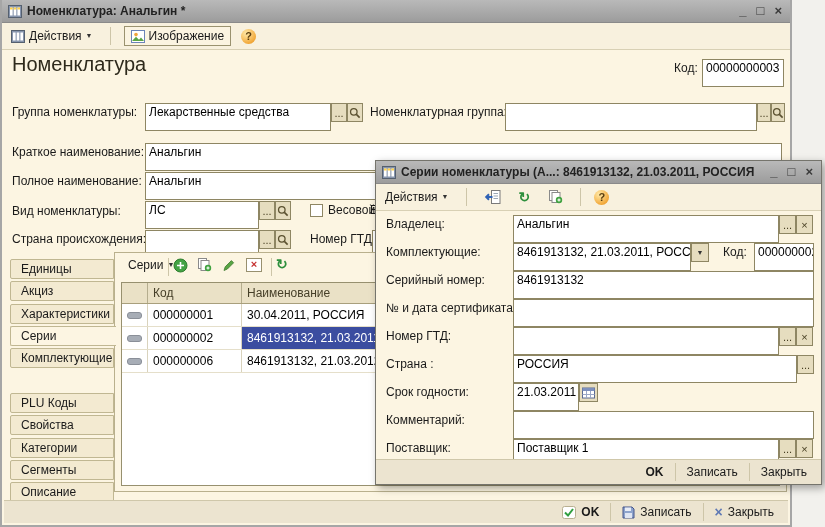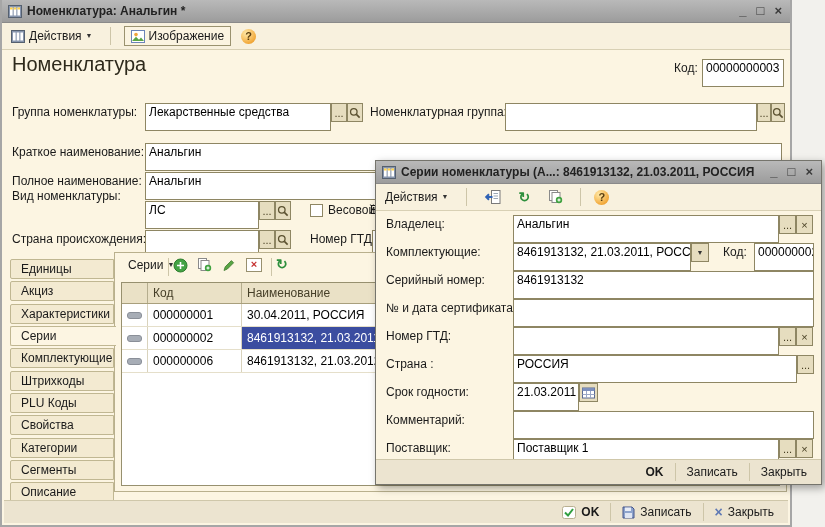--- a/index.html
+++ b/index.html
@@ -117,21 +117,21 @@
           <line x1="8.6" y1="8.6" x2="12.4" y2="12.4" stroke="#5b5130" stroke-width="1.8"></line>
         </svg>
       </div>
 
     <div class="lbl" style="left:10px;top:143px;">Краткое наименование:</div>
     <div class="fld" style="left:143px;top:143px;width:637px;">Анальгин</div>
 
     <div class="lbl" style="left:10px;top:172px;">Полное наименование:</div>
     <div class="fld" style="left:143px;top:172px;width:637px;">Анальгин</div>
 
-    <div class="lbl" style="left:10px;top:187px;">Вид номенклатуры:</div>
+    <div class="lbl" style="left:10px;top:202px;">Вид номенклатуры:</div>
     <div class="fld" style="left:143px;top:201px;width:114px;">ЛС</div>
     <div class="sqbtn" style="left:257px;top:201px;width:16px;">
         <span>...</span>
       </div>
     <div class="sqbtn" style="left:273px;top:201px;width:16px;">
         <svg width="12" height="12" viewBox="0 0 14 14">
           <circle cx="5.6" cy="5.6" r="3.8" fill="none" stroke="#5b5130" stroke-width="1.5"></circle>
           <line x1="8.6" y1="8.6" x2="12.4" y2="12.4" stroke="#5b5130" stroke-width="1.8"></line>
         </svg>
       </div>
@@ -152,21 +152,20 @@
       </div>
     <div class="lbl" style="left:308px;top:230px;">Номер ГТД:</div>
     <div class="fld" style="left:370px;top:230px;width:100px;"></div>
 
     <div id="tab-panel"></div>
     <div class="tab" style="top:259px;">Единицы</div>
     <div class="tab" style="top:281px;">Акциз</div>
     <div class="tab" style="top:304px;">Характеристики</div>
     <div class="tab active" style="top:326px;">Серии</div>
     <div class="tab" style="top:348px;">Комплектующие</div>
-    <div class="tab" style="top:371px;">Штрихкоды</div>
     <div class="tab" style="top:393px;">PLU Коды</div>
     <div class="tab" style="top:415px;">Свойства</div>
     <div class="tab" style="top:438px;">Категории</div>
     <div class="tab" style="top:460px;">Сегменты</div>
     <div class="tab" style="top:482px;">Описание</div>
 
     <span class="flatbtn" style="position:absolute;left:122px;top:256px;">
       <span>Серии</span>
       <span class="caret">▼</span>
     </span>

